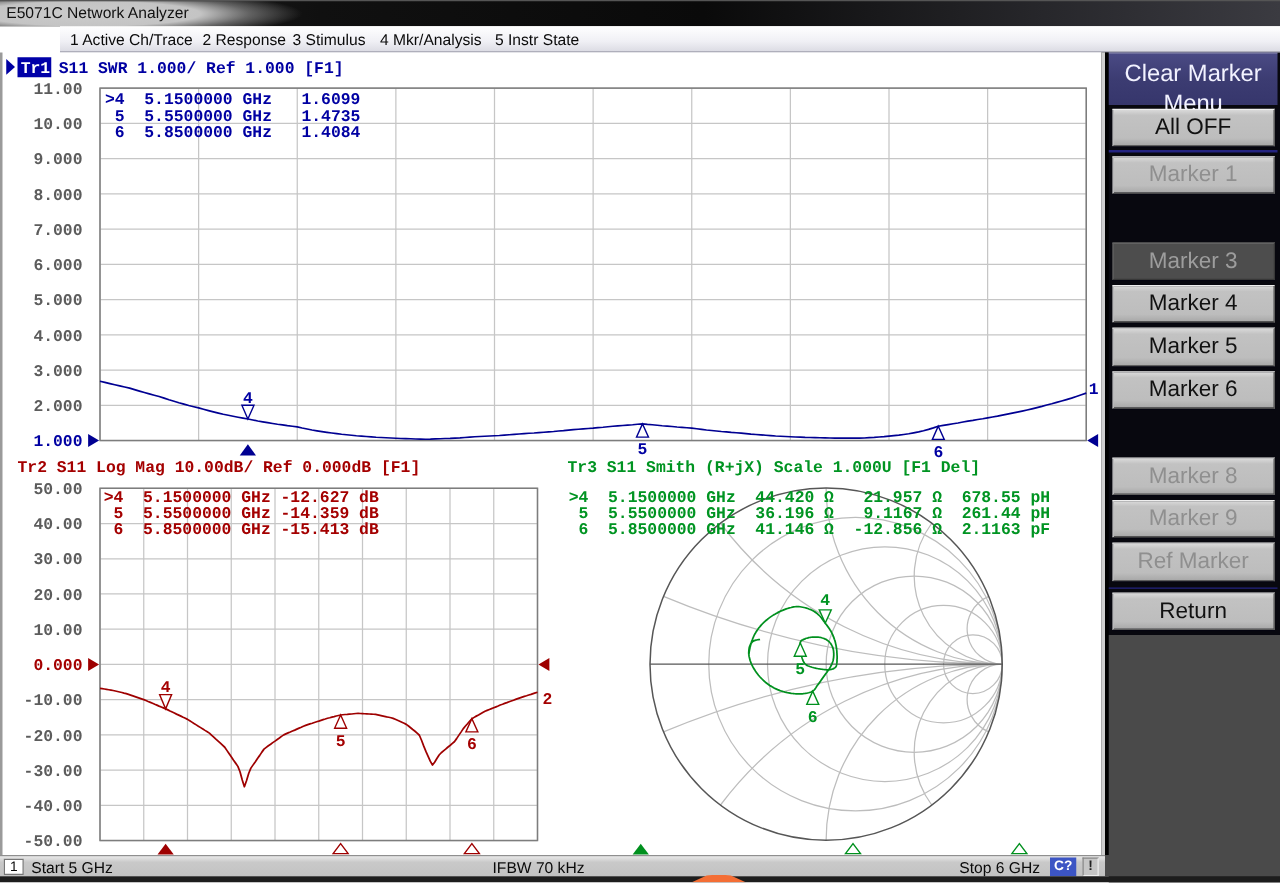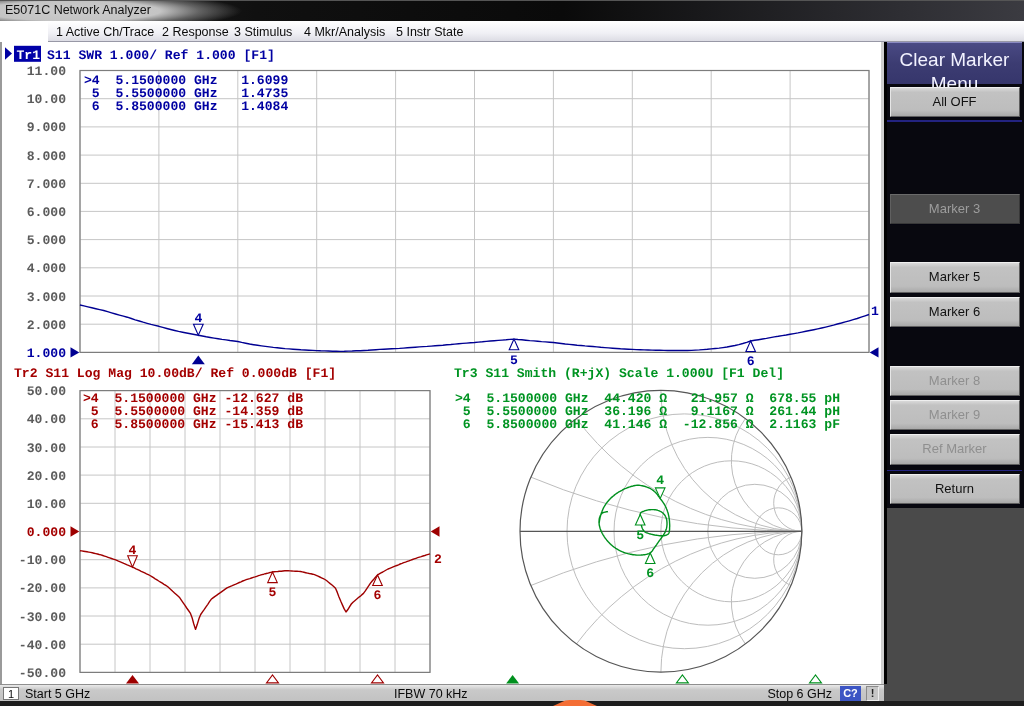--- a/index.html
+++ b/index.html
@@ -14,21 +14,21 @@
 #menu span { position:absolute; top:4px; }
 #client { position:absolute; left:0; top:42px; width:884px; height:642px; background:#fff; }
 #client:before { content:""; position:absolute; left:0; top:0; width:2px; height:642px; background:#9a9a9a; }
 #sidebar { position:absolute; left:881px; top:42px; width:143px; height:642px; background:#08080f; }
 #sidebar .edge { position:absolute; left:0; top:0; width:3px; height:642px; background:#cfcfcf; }
 #sidebar .edge2 { position:absolute; left:3px; top:0; width:3px; height:642px; background:#000; }
 #smenu { position:absolute; left:6px; top:0px; width:135px; height:42px; background:linear-gradient(#4a4a84,#3c3c72 50%,#36366c);
   border-top:1px solid #8a8ac2; color:#f2f2ff; font-size:19px; text-align:center; line-height:1.25; padding-top:5px; }
 .btn { position:absolute; left:8.5px; width:130px; height:30.3px; background:linear-gradient(#d9d9d9,#c2c2c2 15%,#bdbdbd 80%,#a9a9a9);
   border:1px solid #5e5e5e; border-top-color:#efefef; border-left-color:#e6e6e6; box-shadow:0 1px 0 #050510;
-  font-size:13px; color:#111; text-align:center; line-height:27.3px; }
+  font-size:18px; color:#111; text-align:center; line-height:27.3px; }
 .btn.dis { color:#8f8f8f; }
 .btn.sel { background:#4d4d4d; border-color:#383838; border-top-color:#6a6a6a; border-left-color:#606060; color:#9d9d9d; }
 #darkpanel { position:absolute; left:6px; top:466px; width:137px; height:234px; background:#4a4a4a; }
 .sep { position:absolute; left:6px; width:135px; height:1.5px; background:#232380; }
 #status { position:absolute; left:0; top:684px; width:884px; height:17px; background:linear-gradient(#e9e9e9,#c9c9c9 30%,#c2c2c2);
   border-top:1px solid #8f8f8f; font-size:12.5px; color:#0a0a0a; }
 #status span { position:absolute; top:2px; }
 #onebox { position:absolute; left:3px; top:1.5px; width:16px; height:13.5px; background:#fff; border:1px solid #777;
   font-size:11px; text-align:center; line-height:13px; }
 #cbox { position:absolute; left:840px; top:1px; width:21px; height:14.5px; background:#3c55c4; color:#fff; font-weight:bold;
@@ -141,21 +141,23 @@
 <path d="M676.4 682.9 H688.4 L682.4 674.9 Z" fill="white" stroke="#00901e" stroke-width="1.1"></path>
 <path d="M809.5 682.9 H821.5 L815.5 674.9 Z" fill="white" stroke="#00901e" stroke-width="1.1"></path>
 </g>
     </svg>
 <div id="sidebar">
   <div class="edge"></div>
       <div class="edge2"></div>
   <div id="darkpanel"></div>
   <div id="smenu">Clear Marker<br>Menu</div>
   <div class="btn" style="top:45.2px">All OFF</div>
+<div class="btn dis" style="top:82.8px">Marker 1</div>
 <div class="btn sel" style="top:151.6px">Marker 3</div>
+<div class="btn" style="top:186.0px">Marker 4</div>
 <div class="btn" style="top:220.4px">Marker 5</div>
 <div class="btn" style="top:254.8px">Marker 6</div>
 <div class="btn dis" style="top:323.6px">Marker 8</div>
 <div class="btn dis" style="top:358.0px">Marker 9</div>
 <div class="btn" style="top:431.8px">Return</div>
 <div class="btn dis" style="top:392.4px">Ref Marker</div>
   <div class="sep" style="top:78.4px"></div>
   <div class="sep" style="top:427.5px"></div>
 </div>
 <div id="status">

